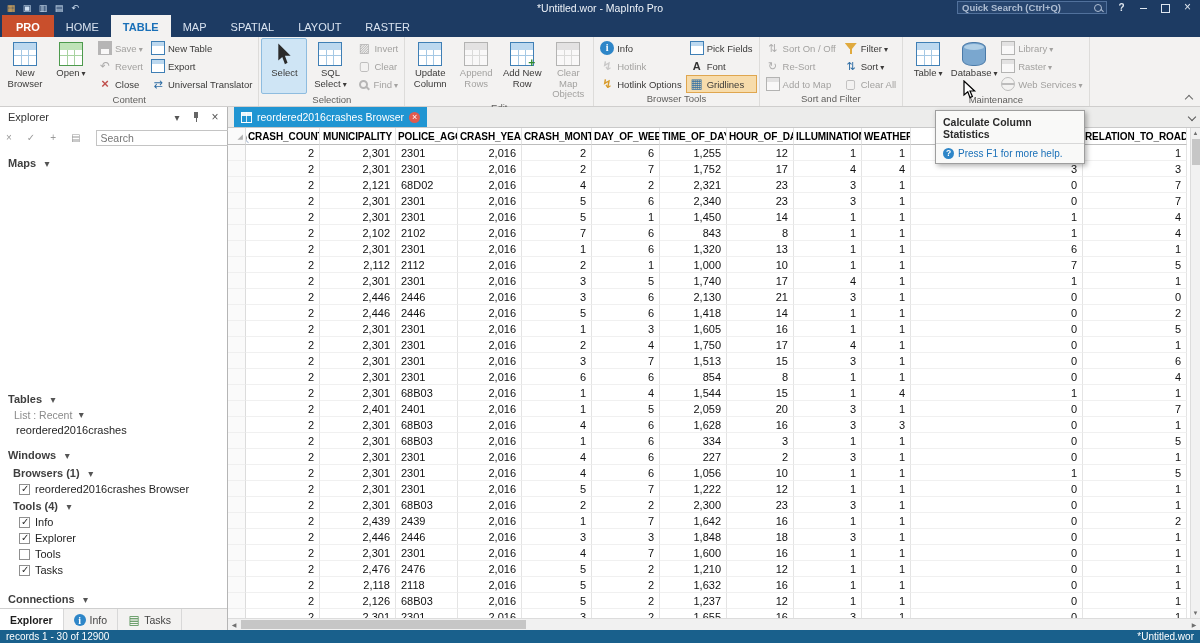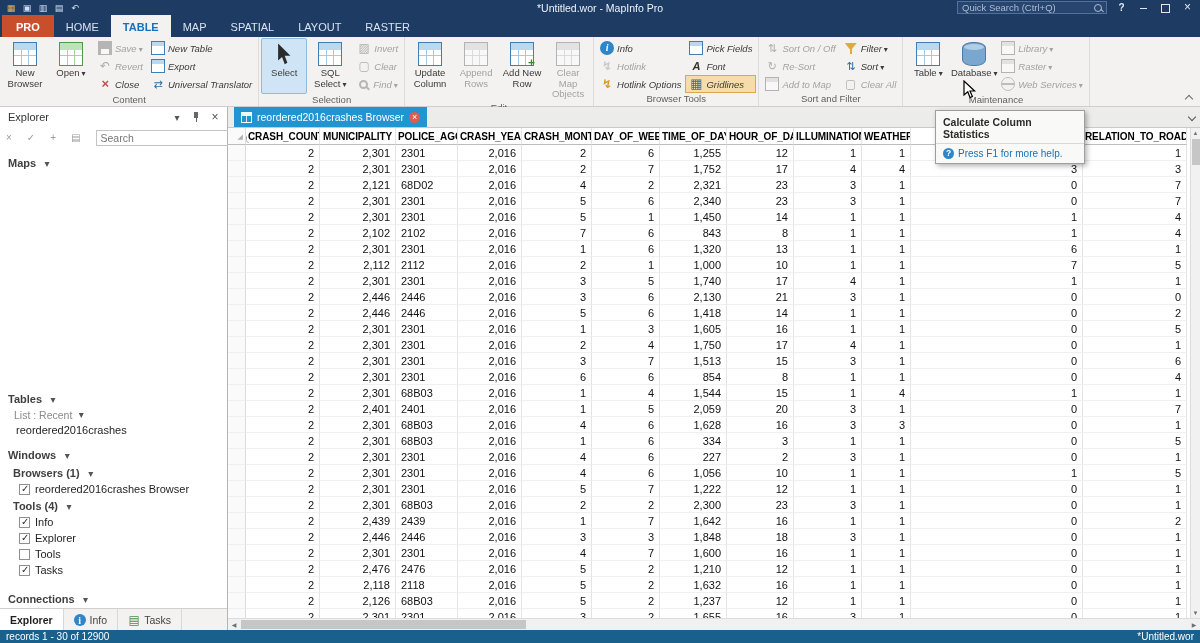--- a/index.html
+++ b/index.html
@@ -13,21 +13,21 @@
   .tbi { width:12px; height:12px; font-size:9px; line-height:12px; text-align:center; color:#cfe0f2; }
   .tbi::before { display:block; }
   .tb-icons .tbi:nth-child(1)::before { content:"▦"; color:#e8b05a; }
   .tb-icons .tbi:nth-child(2)::before { content:"▣"; }
   .tb-icons .tbi:nth-child(3)::before { content:"▥"; }
   .tb-icons .tbi:nth-child(4)::before { content:"▤"; }
   .tb-icons .tbi:nth-child(5)::before { content:"↶"; }
   .tb-title { position:absolute; left:0; right:0; text-align:center; font-size:10.5px; color:#eef3f9; pointer-events:none; }
   .tb-right { margin-left:auto; display:flex; align-items:center; gap:7px; padding-right:5px; z-index:2; }
   .qsearch { width:150px; height:13px; background:#27456e; border:1px solid #51719c; display:flex; align-items:center; padding:0 4px; }
-  .qs-text { flex:1; font-size:9.5px; color:#aebdd2; white-space:nowrap; overflow:hidden; }
+  .qs-text { flex:1; font-size:9.5px; color:#aebdd2; white-space:nowrap; overflow:hidden;font-weight:bold; }
   .ic-search { width:8px; height:8px; border:1.4px solid #aebdd2; border-radius:50%; position:relative; display:inline-block; }
   .ic-search::after { content:""; position:absolute; width:4px; height:1.4px; background:#aebdd2; transform:rotate(45deg); right:-3px; bottom:-1px; }
   .wbtn { width:15px; text-align:center; font-size:10px; color:#dfe7f0; line-height:15px; }
   .wbtn.help::before { content:"?"; font-weight:bold; }
   .wbtn.min::before { content:""; display:inline-block; width:7px; height:1.5px; background:#dfe7f0; vertical-align:middle; }
   .wbtn.max::before { content:""; display:inline-block; width:7px; height:7px; border:1.2px solid #dfe7f0; vertical-align:middle; }
   .wbtn.close::before { content:"×"; font-size:12px; }
 
   
   #tabstrip { height:22px; background:var(--titlebar,#1d3b63); display:flex; align-items:stretch; padding-left:2px; }
@@ -39,21 +39,21 @@
   #ribbon { position:relative; height:70px; background:#f3f2f1; border-bottom:1px solid #cfcecd; }
   #ribbon-groups { display:flex; height:100%; }
   .rgroup { display:flex; flex-direction:column; border-right:1px solid #dddcda; padding:1px 2px 0; }
   .rgc { flex:1; display:flex; align-items:flex-start; }
   .rglabel { text-align:center; font-size:9.5px; color:#5f5e5c; padding:0 4px 2px; white-space:nowrap; }
   .rbig { width:46px; min-height:56px; display:flex; flex-direction:column; align-items:center; gap:2px; padding:3px 1px 1px; border:1px solid transparent; border-radius:2px; font-size:9.5px; line-height:10.5px; text-align:center; color:#3b3a39; }
   .rbig.pressed { background:var(--selbg,#cfe5f5); border-color:#8ebcdf; }
   .rbig.hover { background:var(--hoverbg,#d3e8f8); border-color:#66a1d1; }
   .rsmall { display:flex; align-items:center; gap:3px; height:18px; padding:0 3px; font-size:9.5px; color:#3b3a39; border:1px solid transparent; white-space:nowrap; }
   .rsmall.toggled { background:var(--togglebg,#f7dcab); border-color:#dfa64f; }
-  .rstack { display:flex; flex-direction:column; padding-top:1px;font-style:italic; }
+  .rstack { display:flex; flex-direction:column; padding-top:1px; }
   .disabled { color:#a3a2a0; }
   .disabled .ic { filter:grayscale(1); opacity:.5; }
   .caret::before { content:"▾"; font-size:8px; margin-left:2px; }
   .ribbon-collapse { position:absolute; right:6px; bottom:3px; width:10px; height:10px; }
   .ribbon-collapse::before { content:""; display:block; width:5px; height:5px; border-left:1.5px solid #6a6a6a; border-top:1.5px solid #6a6a6a; transform:rotate(45deg); margin:3px auto 0; }
 
   
   .ic { position:relative; display:inline-block; width:14px; height:14px; flex:none; text-align:center; line-height:14px; }
   .ic.big { width:24px; height:24px; line-height:24px; }
   .ic-new-browser,.ic-open-table,.ic-new-table,.ic-export,.ic-sql-select,.ic-update-column,

